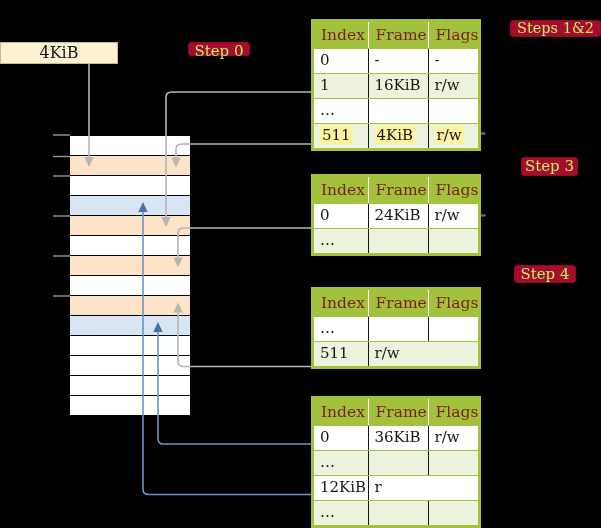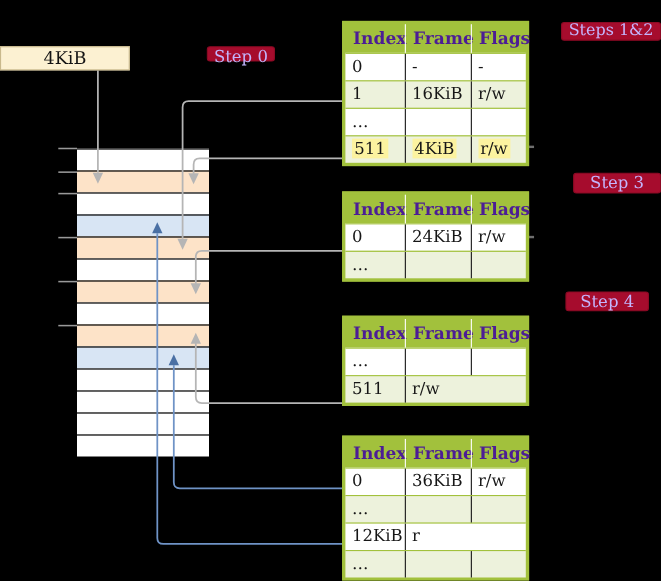--- a/index.html
+++ b/index.html
@@ -10,40 +10,40 @@
   
   .frame-box{
     position:absolute;left:0;top:42px;width:118px;height:22px;
     box-sizing:border-box;border:1px solid #c9b98c;
     text-align:center;line-height:20px;font-size:16px;color:#141414;
     z-index:3;
   }
   
   .badge{
     position:absolute;box-sizing:border-box;border-radius:3px;
-    color:#c4b5fd;text-align:center;font-size:15px;z-index:3;
+    color:#bef264;text-align:center;font-size:15px;z-index:3;
     border:1px solid #8c0a24;
   }
   #badge-step0   {left:188px;top:42px;width:62px;height:14px;line-height:17px;}
   #badge-steps12 {left:510px;top:20px;width:91px;height:17px;line-height:15px;font-size:14.5px;}
-  #badge-step3   {left:521px;top:157px;width:80px;height:19px;line-height:17px;text-align:center;}
-  #badge-step4   {left:514px;top:265px;width:76px;height:18px;line-height:16px;}
+  #badge-step3   {left:521px;top:157px;width:57px;height:19px;line-height:17px;text-align:center;}
+  #badge-step4   {left:514px;top:265px;width:62px;height:18px;line-height:16px;}
   
   #memory-stack{position:absolute;left:70px;top:135px;width:120px;z-index:1;}
   .mrow{height:20px;box-sizing:border-box;border-top:1.6px solid #000;}
   .shade-white{background:#ffffff;}
   .shade-peach{background:#fde3c8;}
   .shade-blue {background:#d8e5f4;}
   
   .ptable{
     position:absolute;left:311px;width:170px;box-sizing:border-box;
     border:3px solid #a2c13c;background:#a2c13c;z-index:3;
   }
   .hrow{display:grid;grid-template-columns:53.5px 60px 1fr;height:26px;background:#a2c13c;}
-  .hc{color:#4c1d95;font-weight:bold;font-size:15.5px;line-height:26px;padding-left:7px;box-sizing:border-box;}
+  .hc{color:#7f1d1d;font-weight:normal;font-size:15.5px;line-height:26px;padding-left:7px;box-sizing:border-box;}
   .hc + .hc{border-left:1.5px solid #fff;}
   .brow{display:grid;grid-template-columns:53.5px 60px 1fr;height:25px;
         box-sizing:border-box;border-top:1.5px solid #a2c13c;}
   .brow:first-of-type{border-top:1.5px solid #fff;}
   .shade-green{background:#edf2dc;}
   .bc{font-size:15px;line-height:22px;padding-left:6px;box-sizing:border-box;color:#161616;overflow:hidden;}
   .bc + .bc{border-left:1.4px solid #161616;}
   .hl-true .cell-text{background:#fcf3a0;padding:0 2px;}
   #table-steps12{top:19px;}
   #table-step3  {top:174px;}

